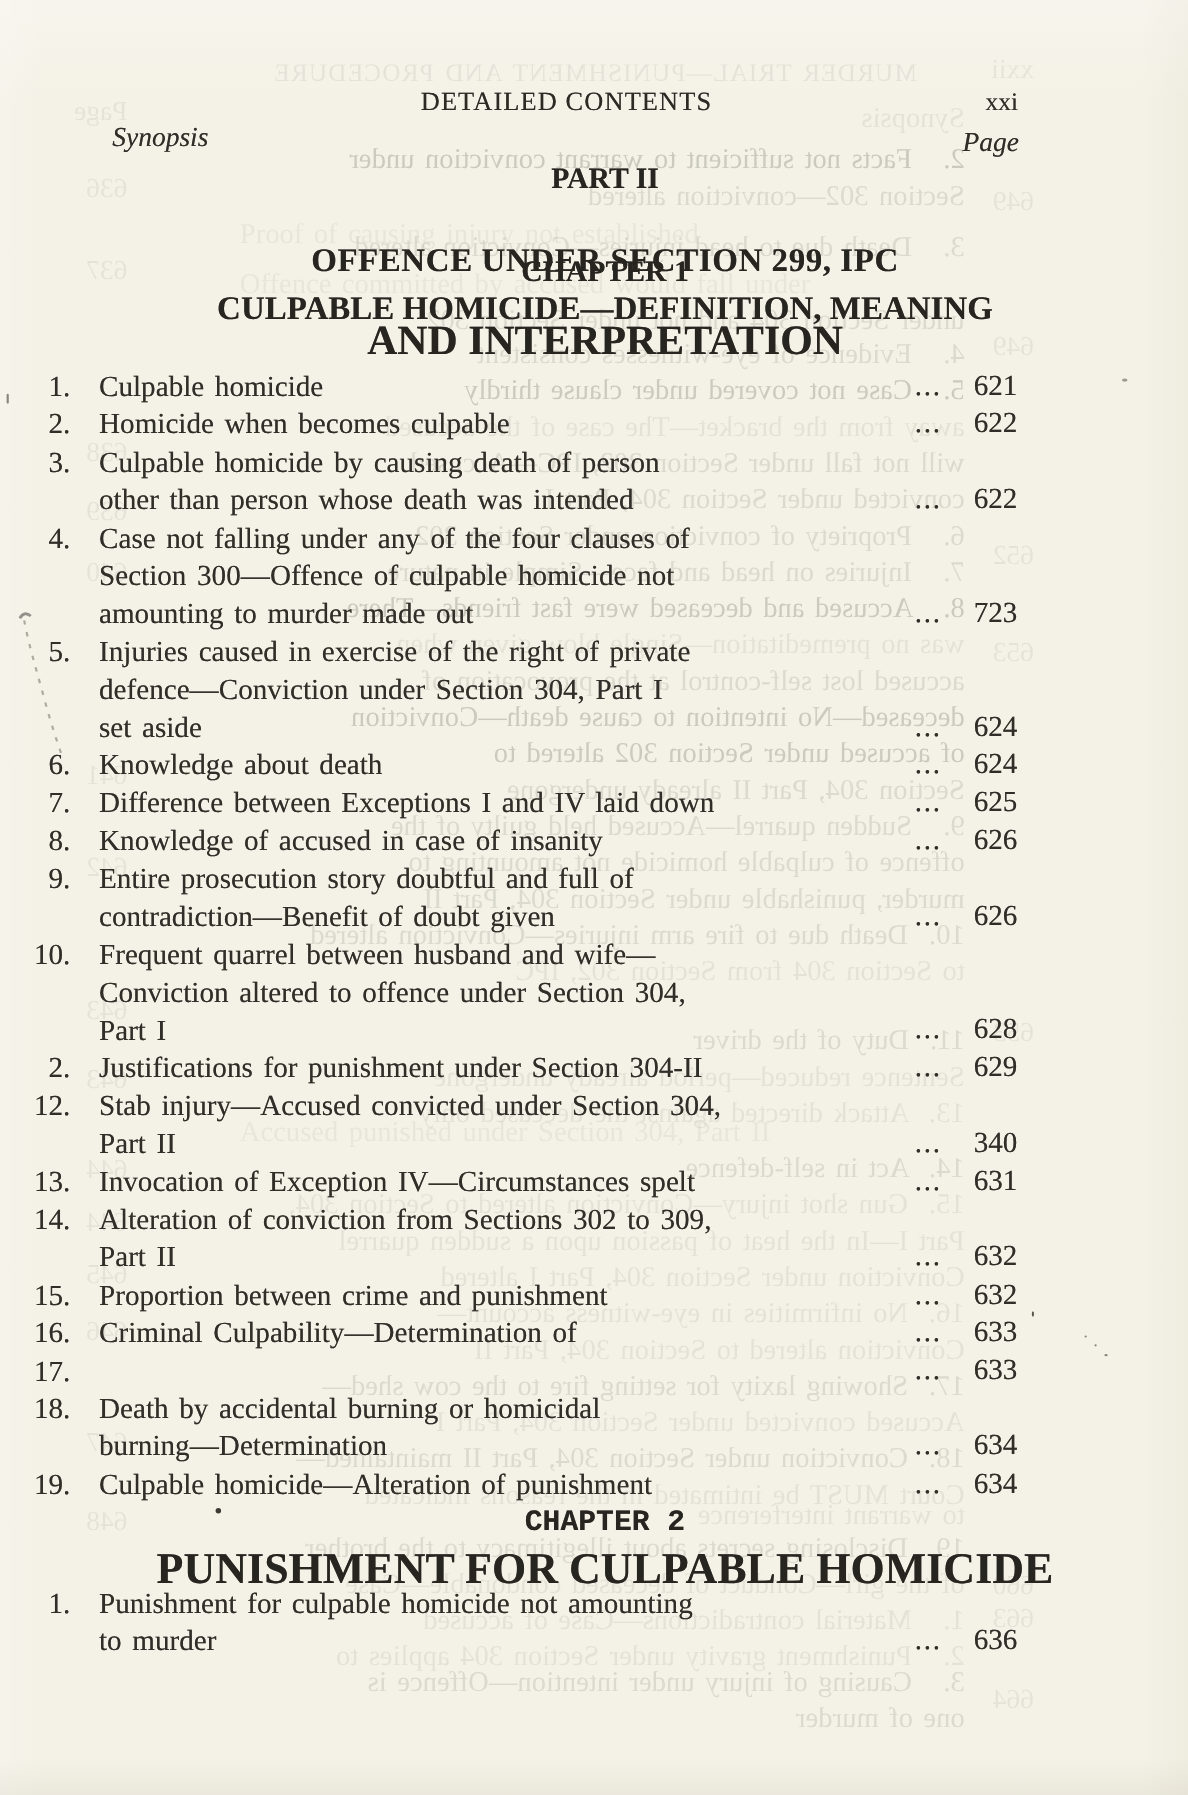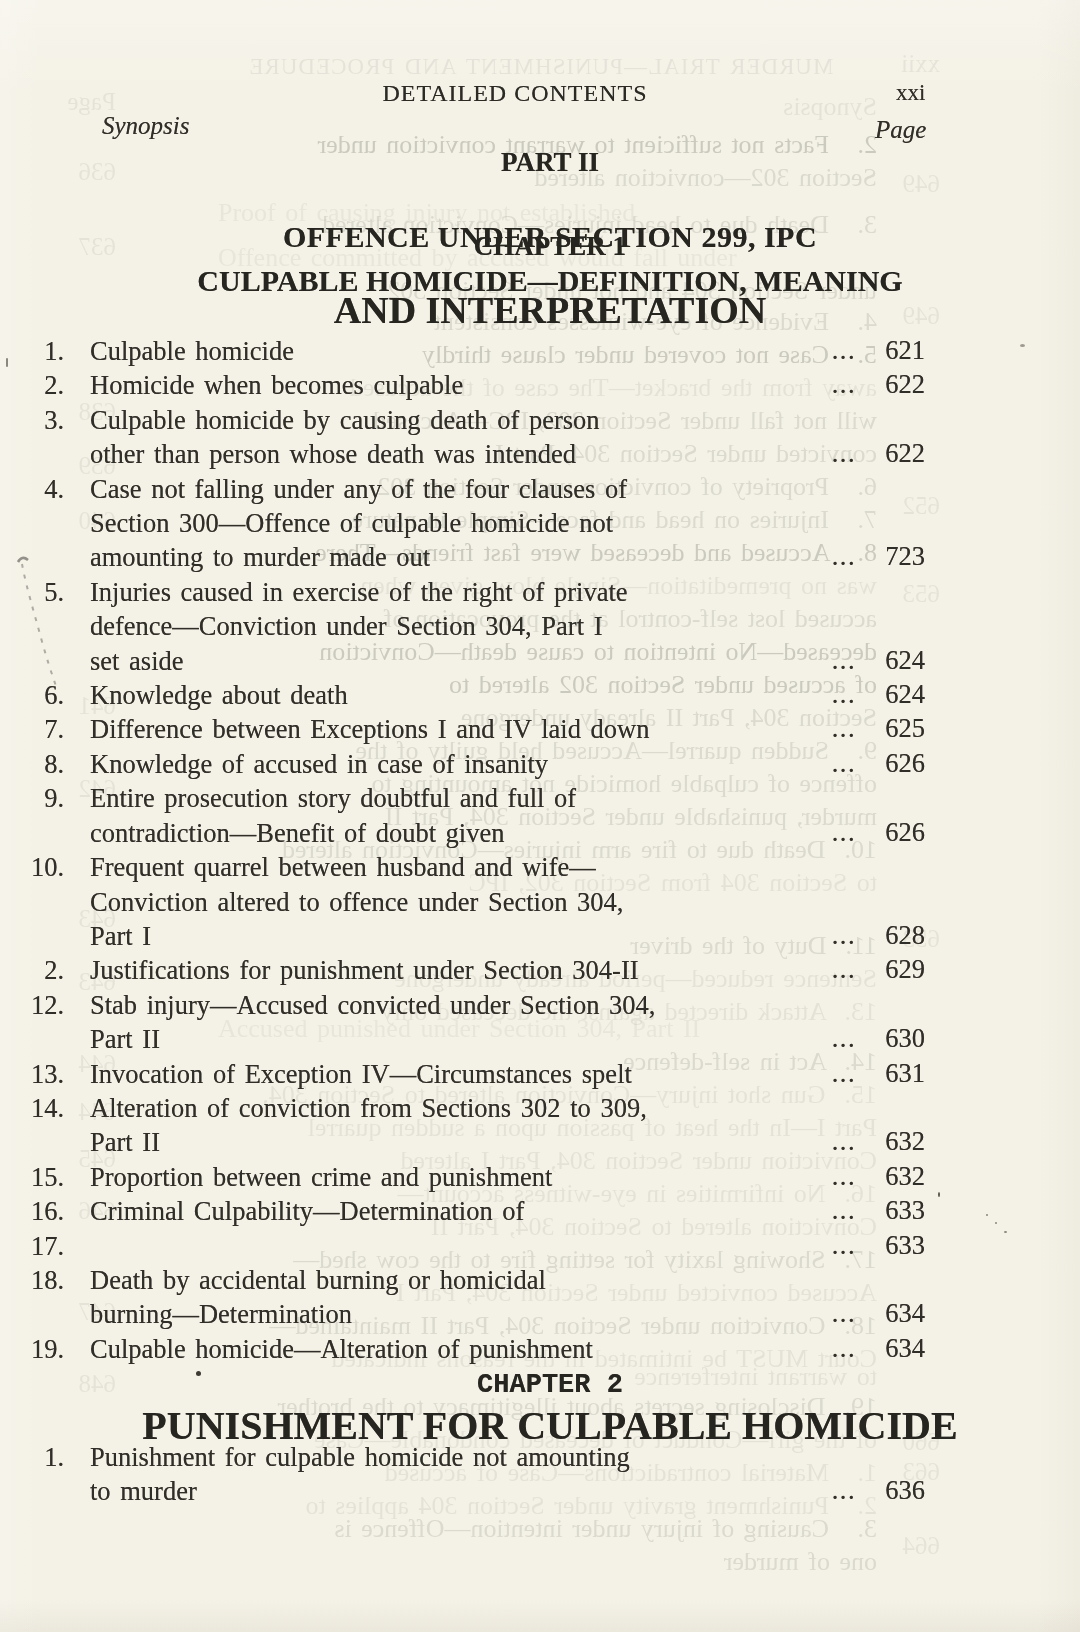--- a/index.html
+++ b/index.html
@@ -262,21 +262,21 @@
       <span class="pnum t">629</span>
     </span>
   </div>
 
   <div class="row">
     <span class="num t">12.</span>
     <span class="txt t">Stab injury—Accused convicted under Section 304,
 Part II</span>
     <span class="ref">
       <span class="dots t">...</span>
-      <span class="pnum t">630</span>
+      <span class="pnum t">340</span>
     </span>
   </div>
 
   <div class="row">
     <span class="num t">13.</span>
     <span class="txt t">Invocation of Exception IV—Circumstances spelt</span>
     <span class="ref">
       <span class="dots t">...</span>
       <span class="pnum t">631</span>
     </span>

